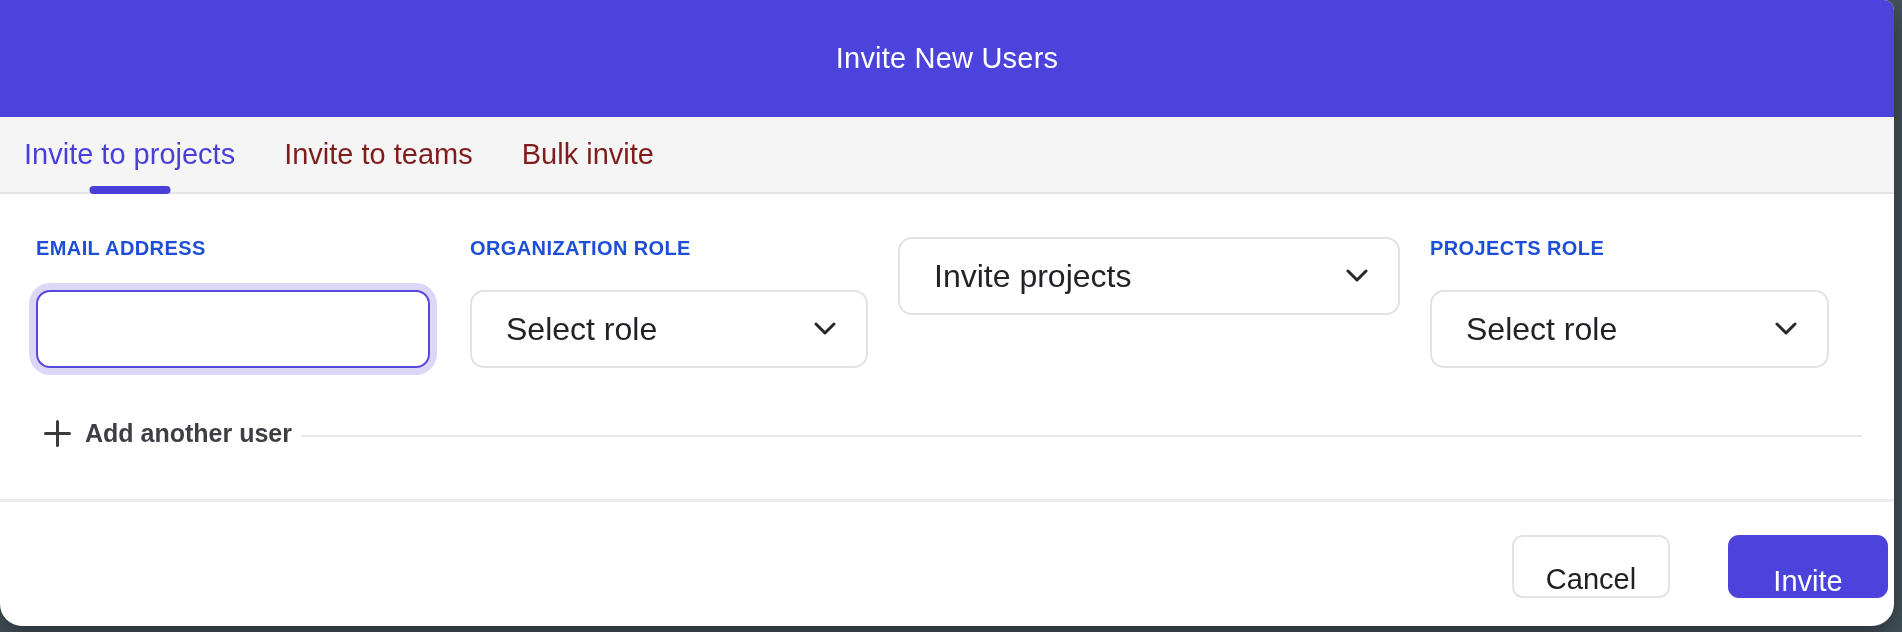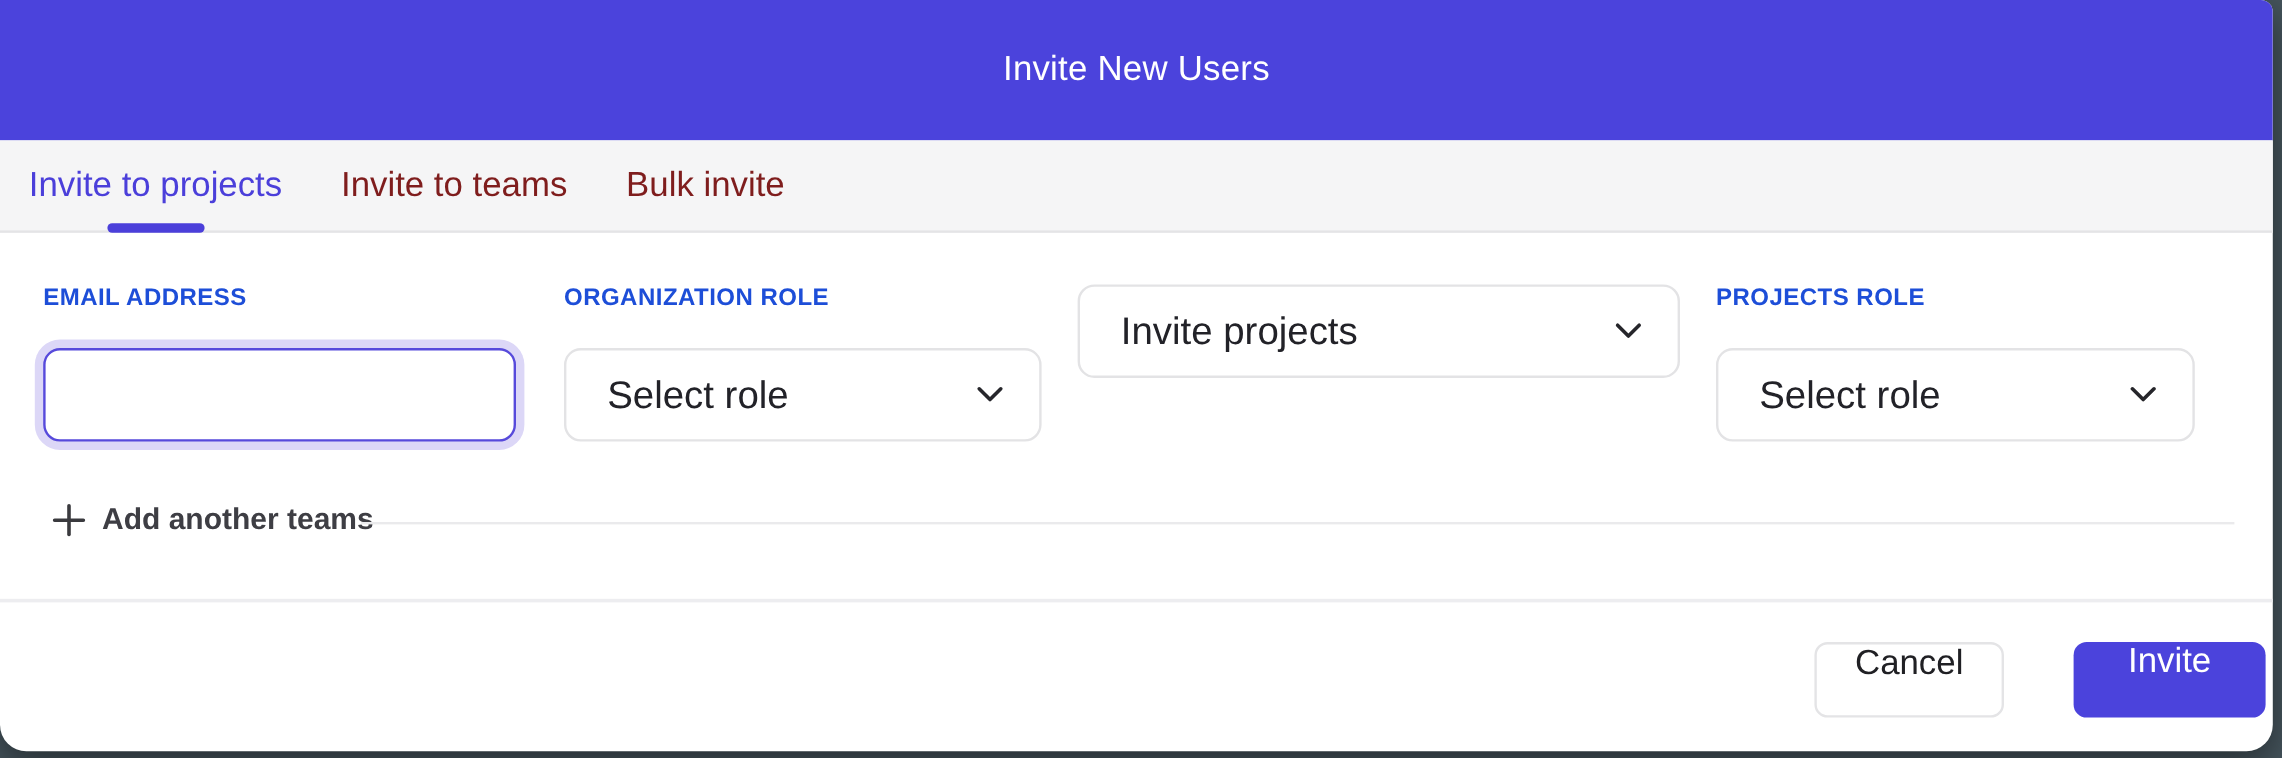--- a/index.html
+++ b/index.html
@@ -98,21 +98,21 @@
   }
   .footer-divider {
     position:absolute; left:0; right:0; top:499px;
     height:3px; background:#ededf0;
   }
   .btn {
     position:absolute; top:535px; height:63px;
     border-radius:11px;
     font-family:"Liberation Sans", sans-serif;
     font-size:29px; font-weight:500;
-    display:flex; align-items:flex-start; justify-content:center;
+    display:flex; align-items:flex-end; justify-content:center;
     cursor:pointer;
   }
   .btn-cancel {
     left:1512px; width:158px;
     background:#ffffff; color:#202024;
     border:2px solid #e4e4e6;
   }
   .btn-invite {
     left:1728px; width:160px;
     background:#4b43dc; color:#ffffff;
@@ -175,21 +175,21 @@
         <polyline points="2,2 11,11 20,2" fill="none" stroke="#26262b" stroke-width="3" stroke-linecap="round" stroke-linejoin="round"></polyline>
       </svg>
     </div>
   </div>
 
   <div class="add-user">
     <svg width="27" height="27" viewBox="0 0 27 27">
       <line x1="13.5" y1="1.5" x2="13.5" y2="25.5" stroke="#3a3a3e" stroke-width="3" stroke-linecap="round"></line>
       <line x1="1.5" y1="13.5" x2="25.5" y2="13.5" stroke="#3a3a3e" stroke-width="3" stroke-linecap="round"></line>
     </svg>
-    <span class="add-label">Add another teams</span>
+    <span class="add-label">Add another user</span>
   </div>
   <div class="add-line"></div>
 
   <div class="footer-divider"></div>
 
   <div class="btn btn-cancel">
     <span>Cancel</span>
   </div>
   <div class="btn btn-invite">
     <span>Invite</span>

